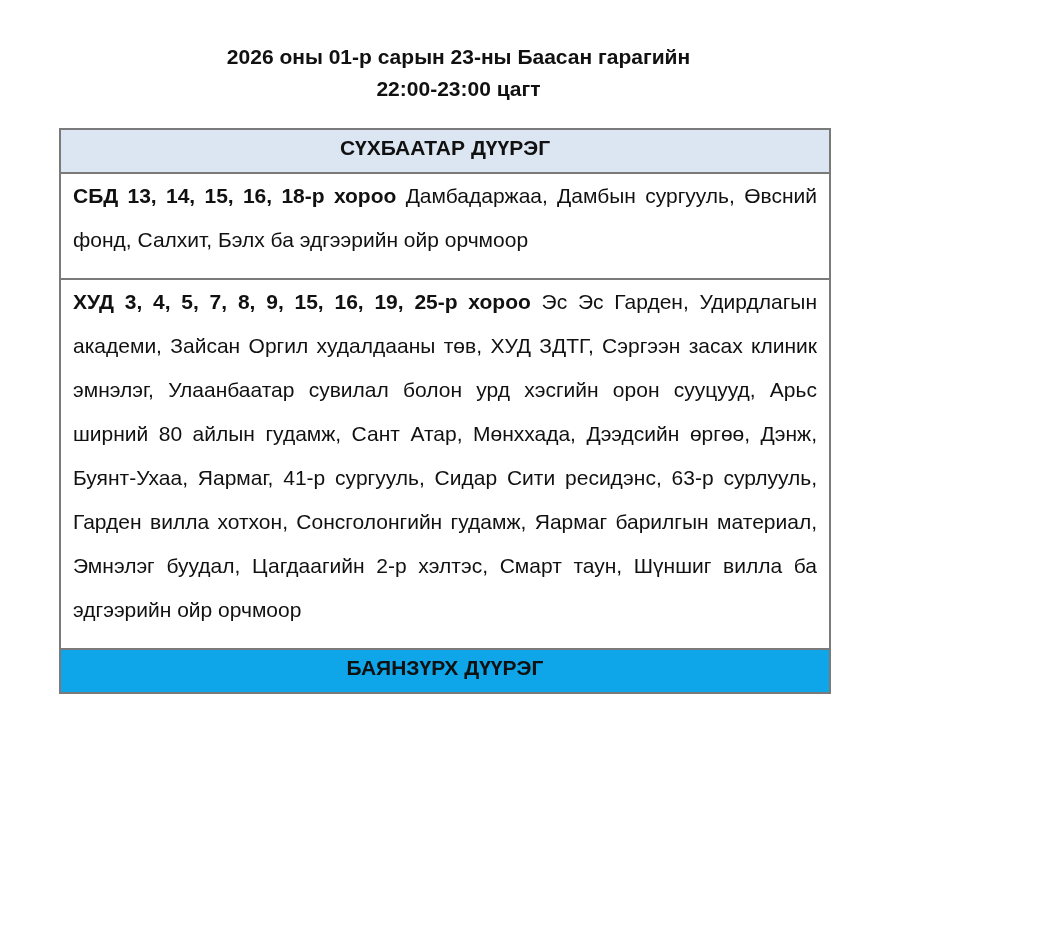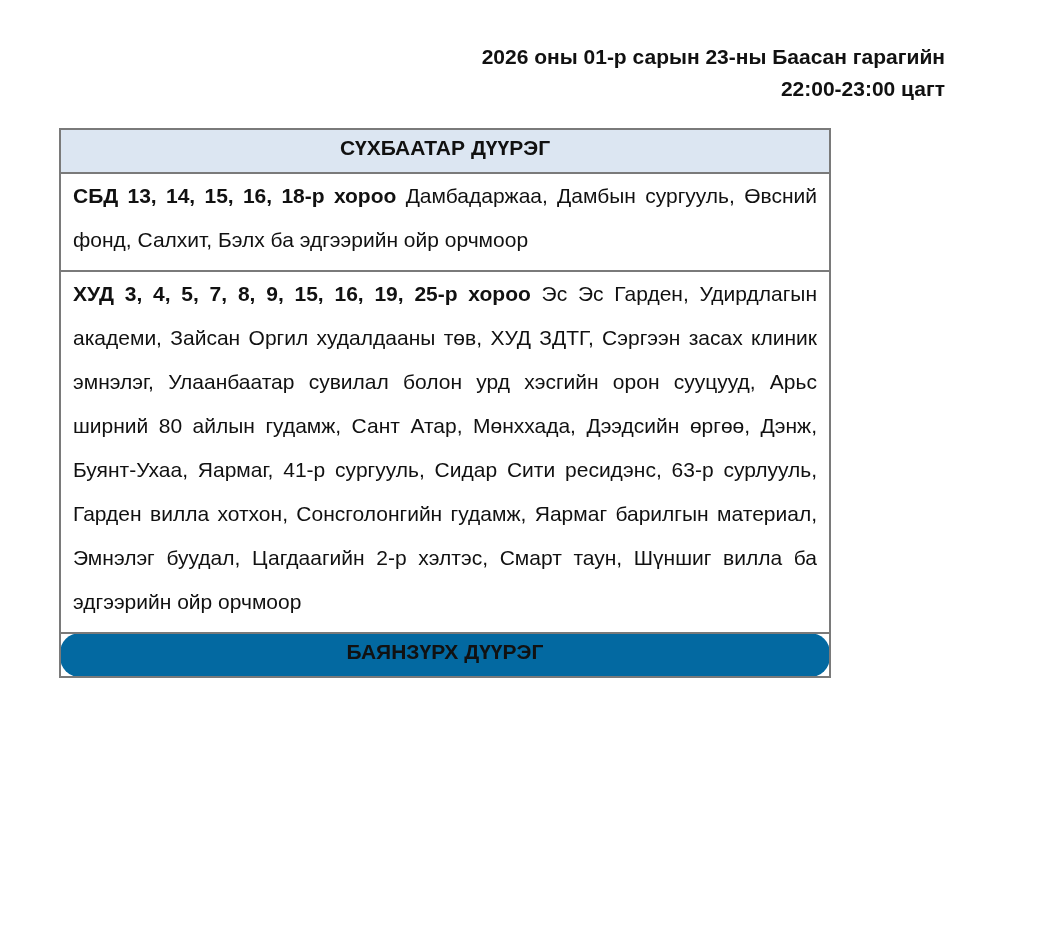--- a/index.html
+++ b/index.html
@@ -1,42 +1,42 @@
 <!DOCTYPE html>
 <html><head>
 <meta charset="utf-8">
 <style>
   html, body { margin: 0; padding: 0; background: #ffffff; }
   body {
     width: 1064px; height: 929px; position: relative; overflow: hidden;
     font-family: "Liberation Sans", sans-serif; color: #111111;
   }
   .title {
-    position: absolute; left: 0; width: 917px; text-align: right;
-    font-weight: bold; font-size: 21px; line-height: 24px; padding-left: 28px;
+    position: absolute; left: 0; width: 917px; text-align: center;
+    font-weight: bold; font-size: 21px; line-height: 24px;
   }
   .t1 { top: 45px; }
   .t2 { top: 77px; }
   table {
     position: absolute; left: 59px; top: 128px; width: 772px;
     border-collapse: collapse; table-layout: fixed;
   }
   td {
     border: 2px solid #7a7a7a; padding: 0 12px;
     font-size: 21px;
   }
   td.head {
     background: #dce6f2; text-align: center; font-weight: bold;
     height: 40px; padding-top: 2px; padding-bottom: 0;
     vertical-align: top; line-height: 32px;
   }
-  td.head.dark { background: #0369a1; border-radius: 20px; }
+  td.head.dark { background: #0ea5e9; }
   td.body {
     text-align: justify; text-align-last: left;
-    line-height: 44px; padding-top: 0; padding-bottom: 8px;
+    line-height: 44px; padding-top: 0; padding-bottom: 16px;
     vertical-align: top; background: #ffffff;
   }
   td.body b { font-weight: bold; }
 </style>
 </head>
 <body>
 
 <div class="title t1">2026 оны 01-р сарын 23-ны Баасан гарагийн</div>
 <div class="title t2">22:00-23:00 цагт</div>
 

